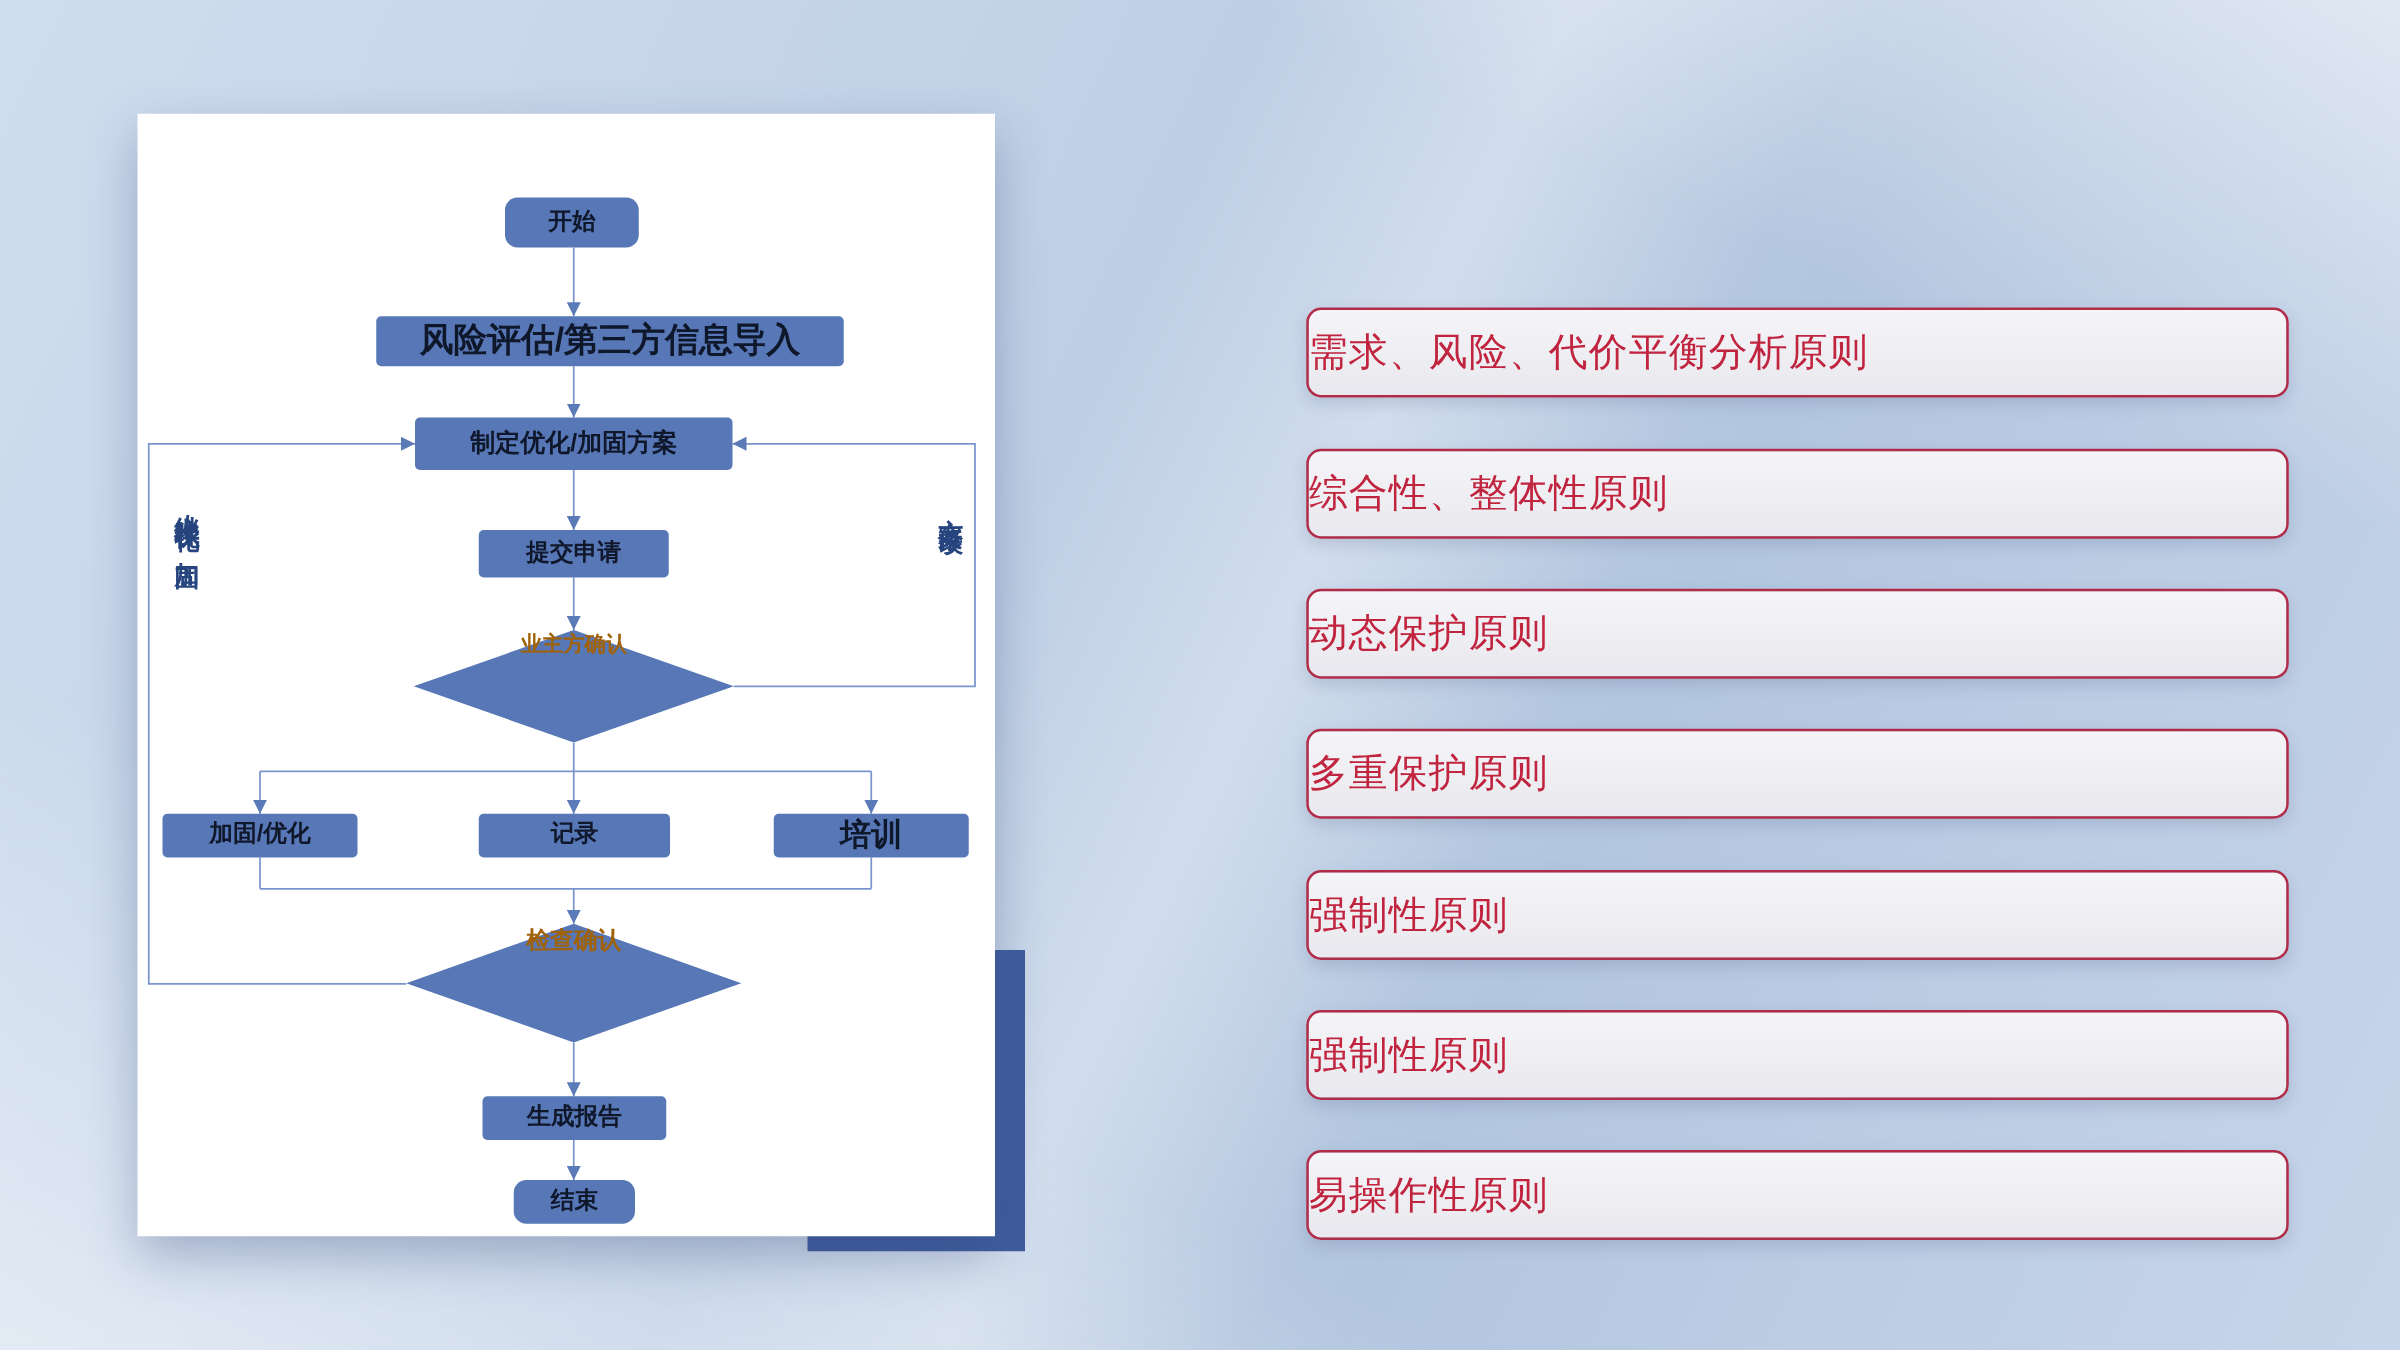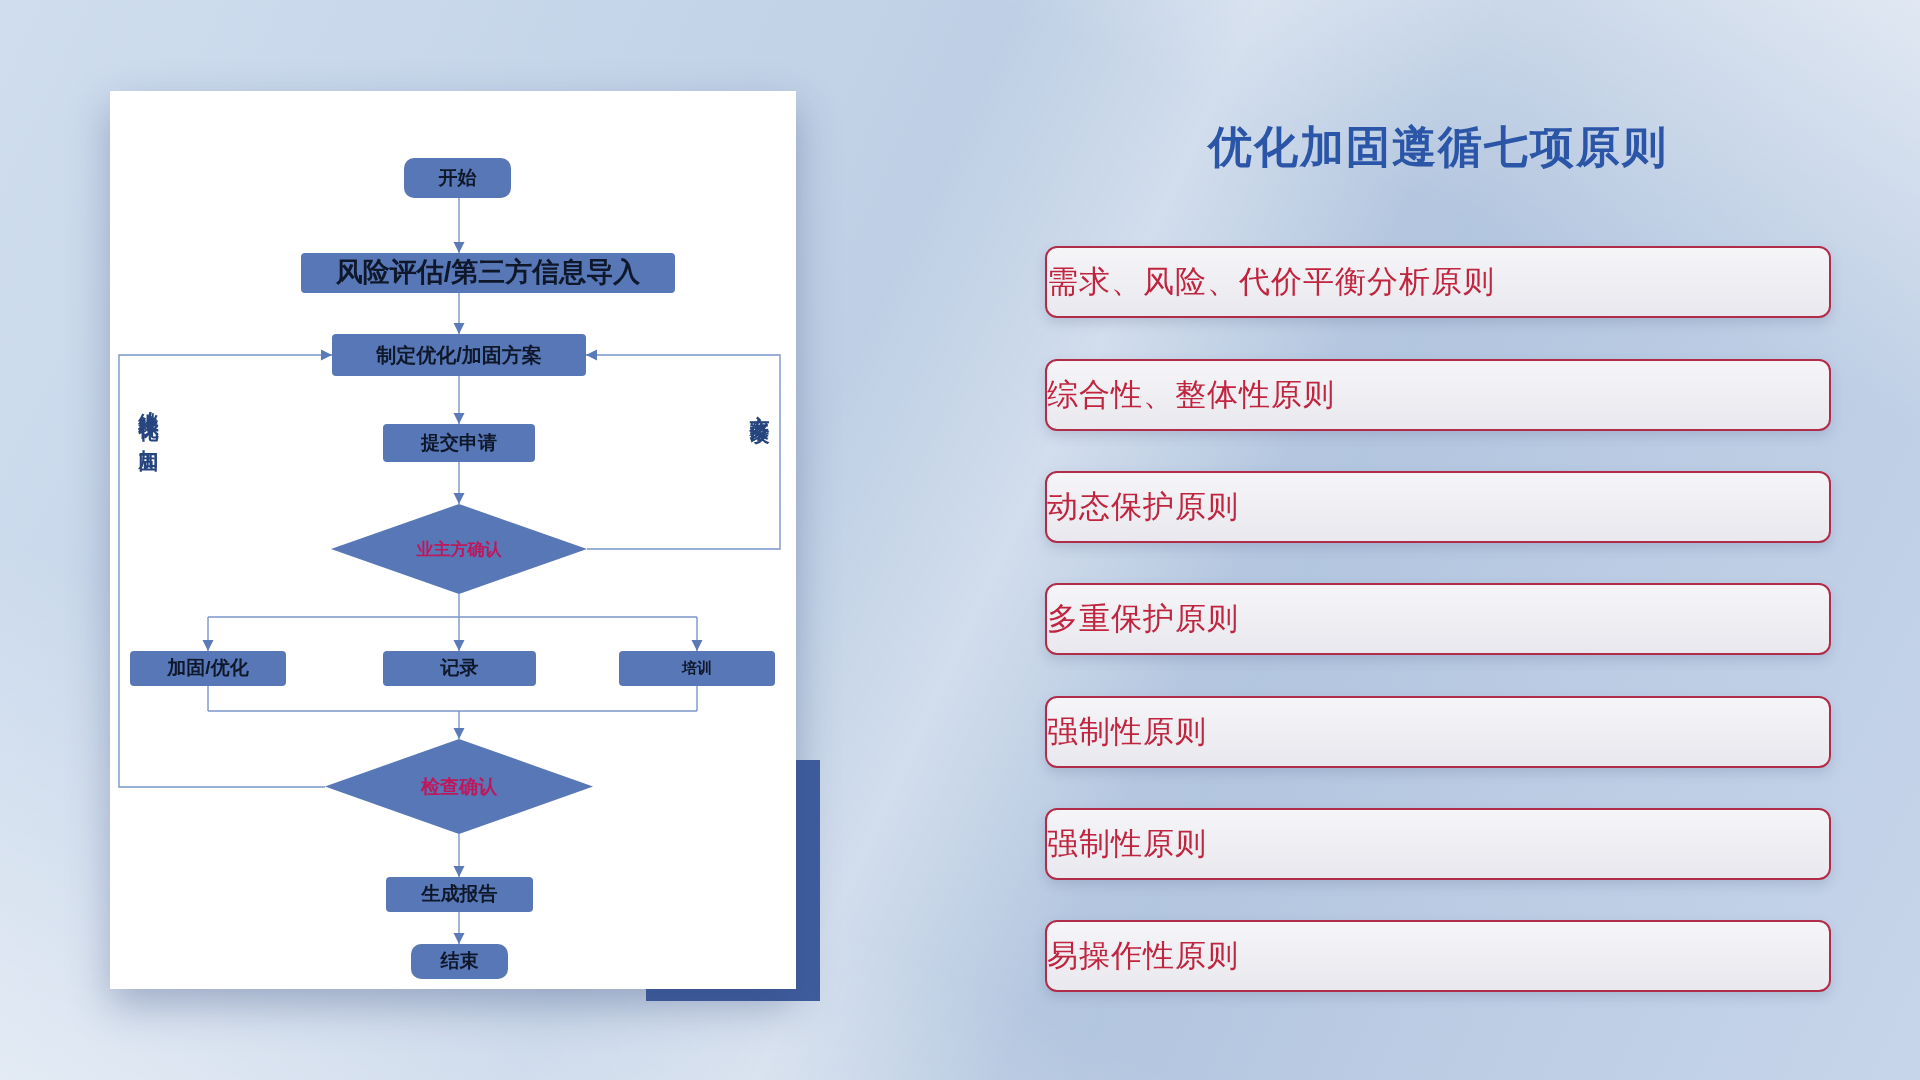--- a/index.html
+++ b/index.html
@@ -28,22 +28,22 @@
   .conn-svg { position:absolute; left:0; top:0; width:686px; height:898px; }
   .conn { stroke: var(--line_blue, #7a95cb); stroke-width:1.4; fill:none; }
 
   .node {
     position:absolute; display:flex; align-items:center; justify-content:center;
     background: var(--node_blue, #5777b6); color:#0f172a; font-weight:bold;
     border-radius:4px; text-align:center; line-height:1.1;
   }
   .node.rounded { border-radius:10px; }
 
-  .diamond { position:absolute; display:flex; align-items:center; justify-content:center;
-    color:#be185d; font-weight:bold; text-align:center; }
+  .diamond { position:absolute; display:flex; justify-content:center;
+    color:#a16207; font-weight:bold; text-align:center; }
   .diamond::before { content:""; position:absolute; inset:0;
     background: var(--node_blue, #5777b6);
     clip-path: polygon(50% 0, 100% 50%, 50% 100%, 0 50%); }
   .diamond span { position:relative; }
 
   .vlabel {
     position:absolute; writing-mode:vertical-rl; text-orientation:upright;
     color:#26457e; font-weight:bold; font-size:20px; letter-spacing:3px;
   }
 
@@ -111,36 +111,35 @@
     <div class="node" style="left:273px;top:333px;width:152px;height:38px;font-size:19px">提交申请</div>
 
     <div class="diamond" style="left:221px;top:413px;width:256px;height:90px;font-size:17px">
       <span>业主方确认</span>
     </div>
 
     <div class="node" style="left:20px;top:560px;width:156px;height:35px;font-size:19px">加固/优化</div>
 
     <div class="node" style="left:273px;top:560px;width:153px;height:35px;font-size:19px">记录</div>
 
-    <div class="node" style="left:509px;top:560px;width:156px;height:35px;font-size:15px">培训</div>
+    <div class="node" style="left:509px;top:560px;width:156px;height:35px;font-size:25px">培训</div>
 
     <div class="diamond" style="left:215px;top:648px;width:268px;height:95px;font-size:19px">
       <span>检查确认</span>
     </div>
 
     <div class="node" style="left:276px;top:786px;width:147px;height:35px;font-size:19px">生成报告</div>
 
     <div class="node rounded" style="left:301px;top:853px;width:97px;height:35px;font-size:19px">结束</div>
 
     <div class="vlabel" style="left:26px;top:306px;height:170px">继续优化/加固</div>
 
     <div class="vlabel" style="left:637px;top:308px;height:110px">方案修改</div>
   </div>
 
-  <div class="panel-title">优化加固遵循七项原则</div>
 
   <div class="pill" style="top:246px">
     <span>需求、风险、代价平衡分析原则</span>
   </div>
   <div class="pill" style="top:359px">
     <span>综合性、整体性原则</span>
   </div>
   <div class="pill" style="top:471px">
     <span>动态保护原则</span>
   </div>

